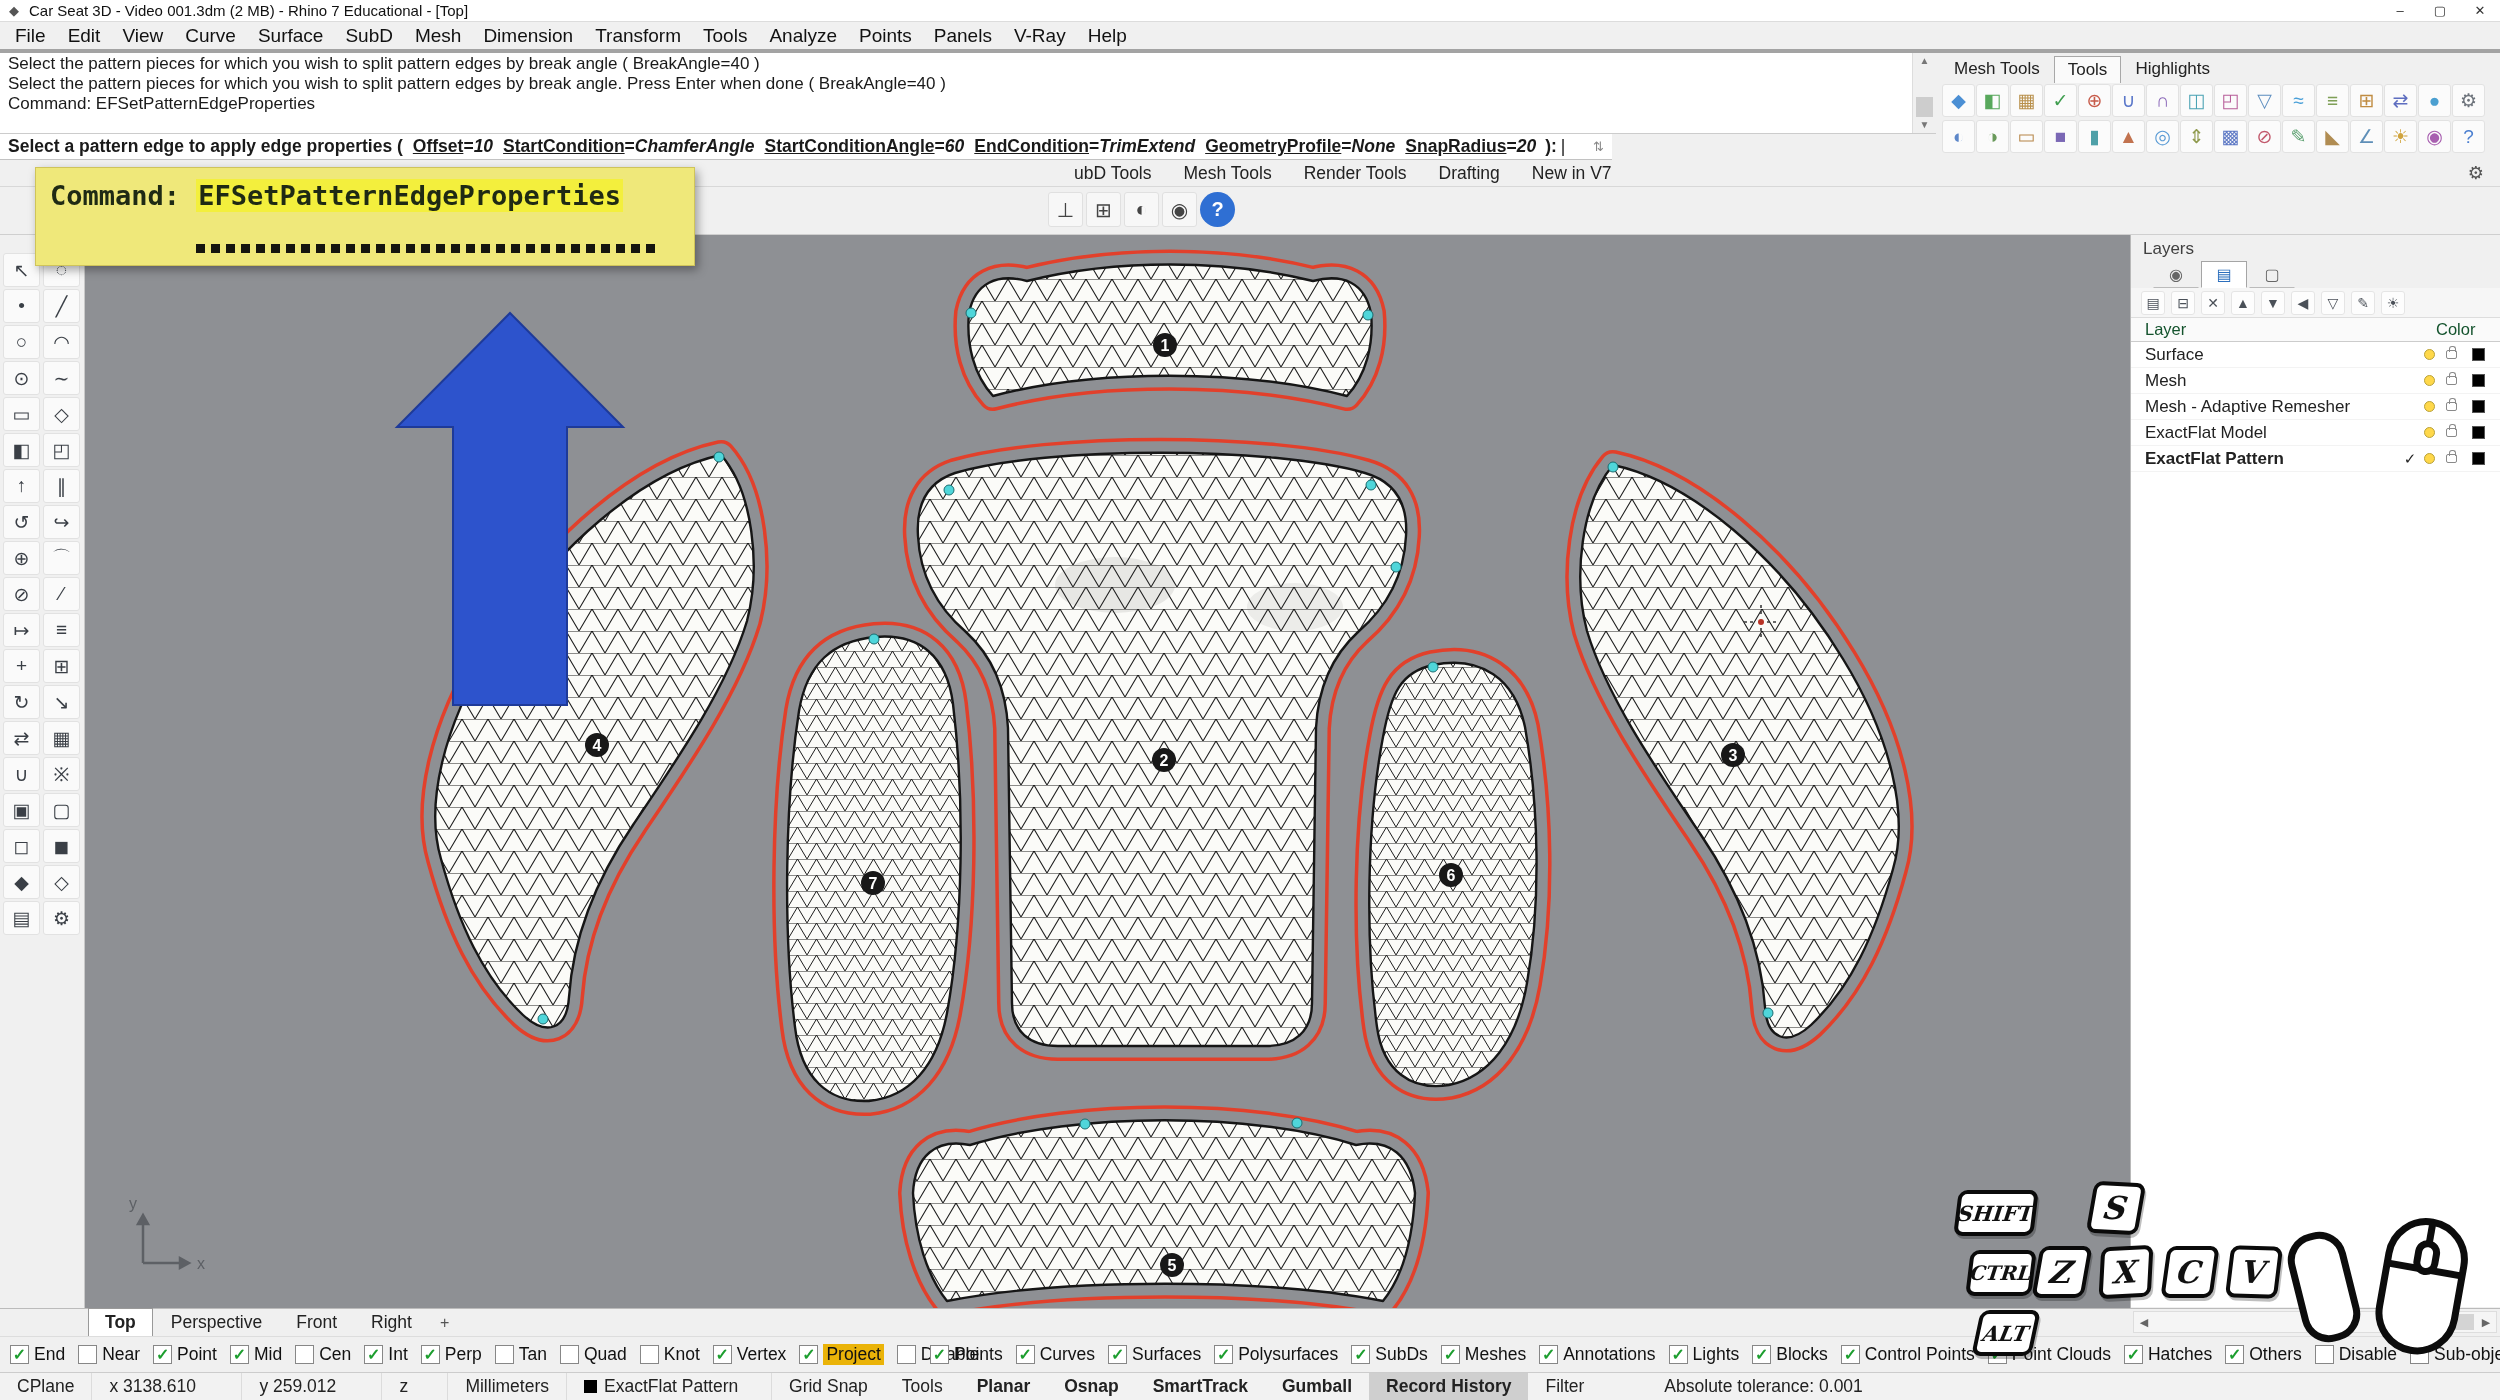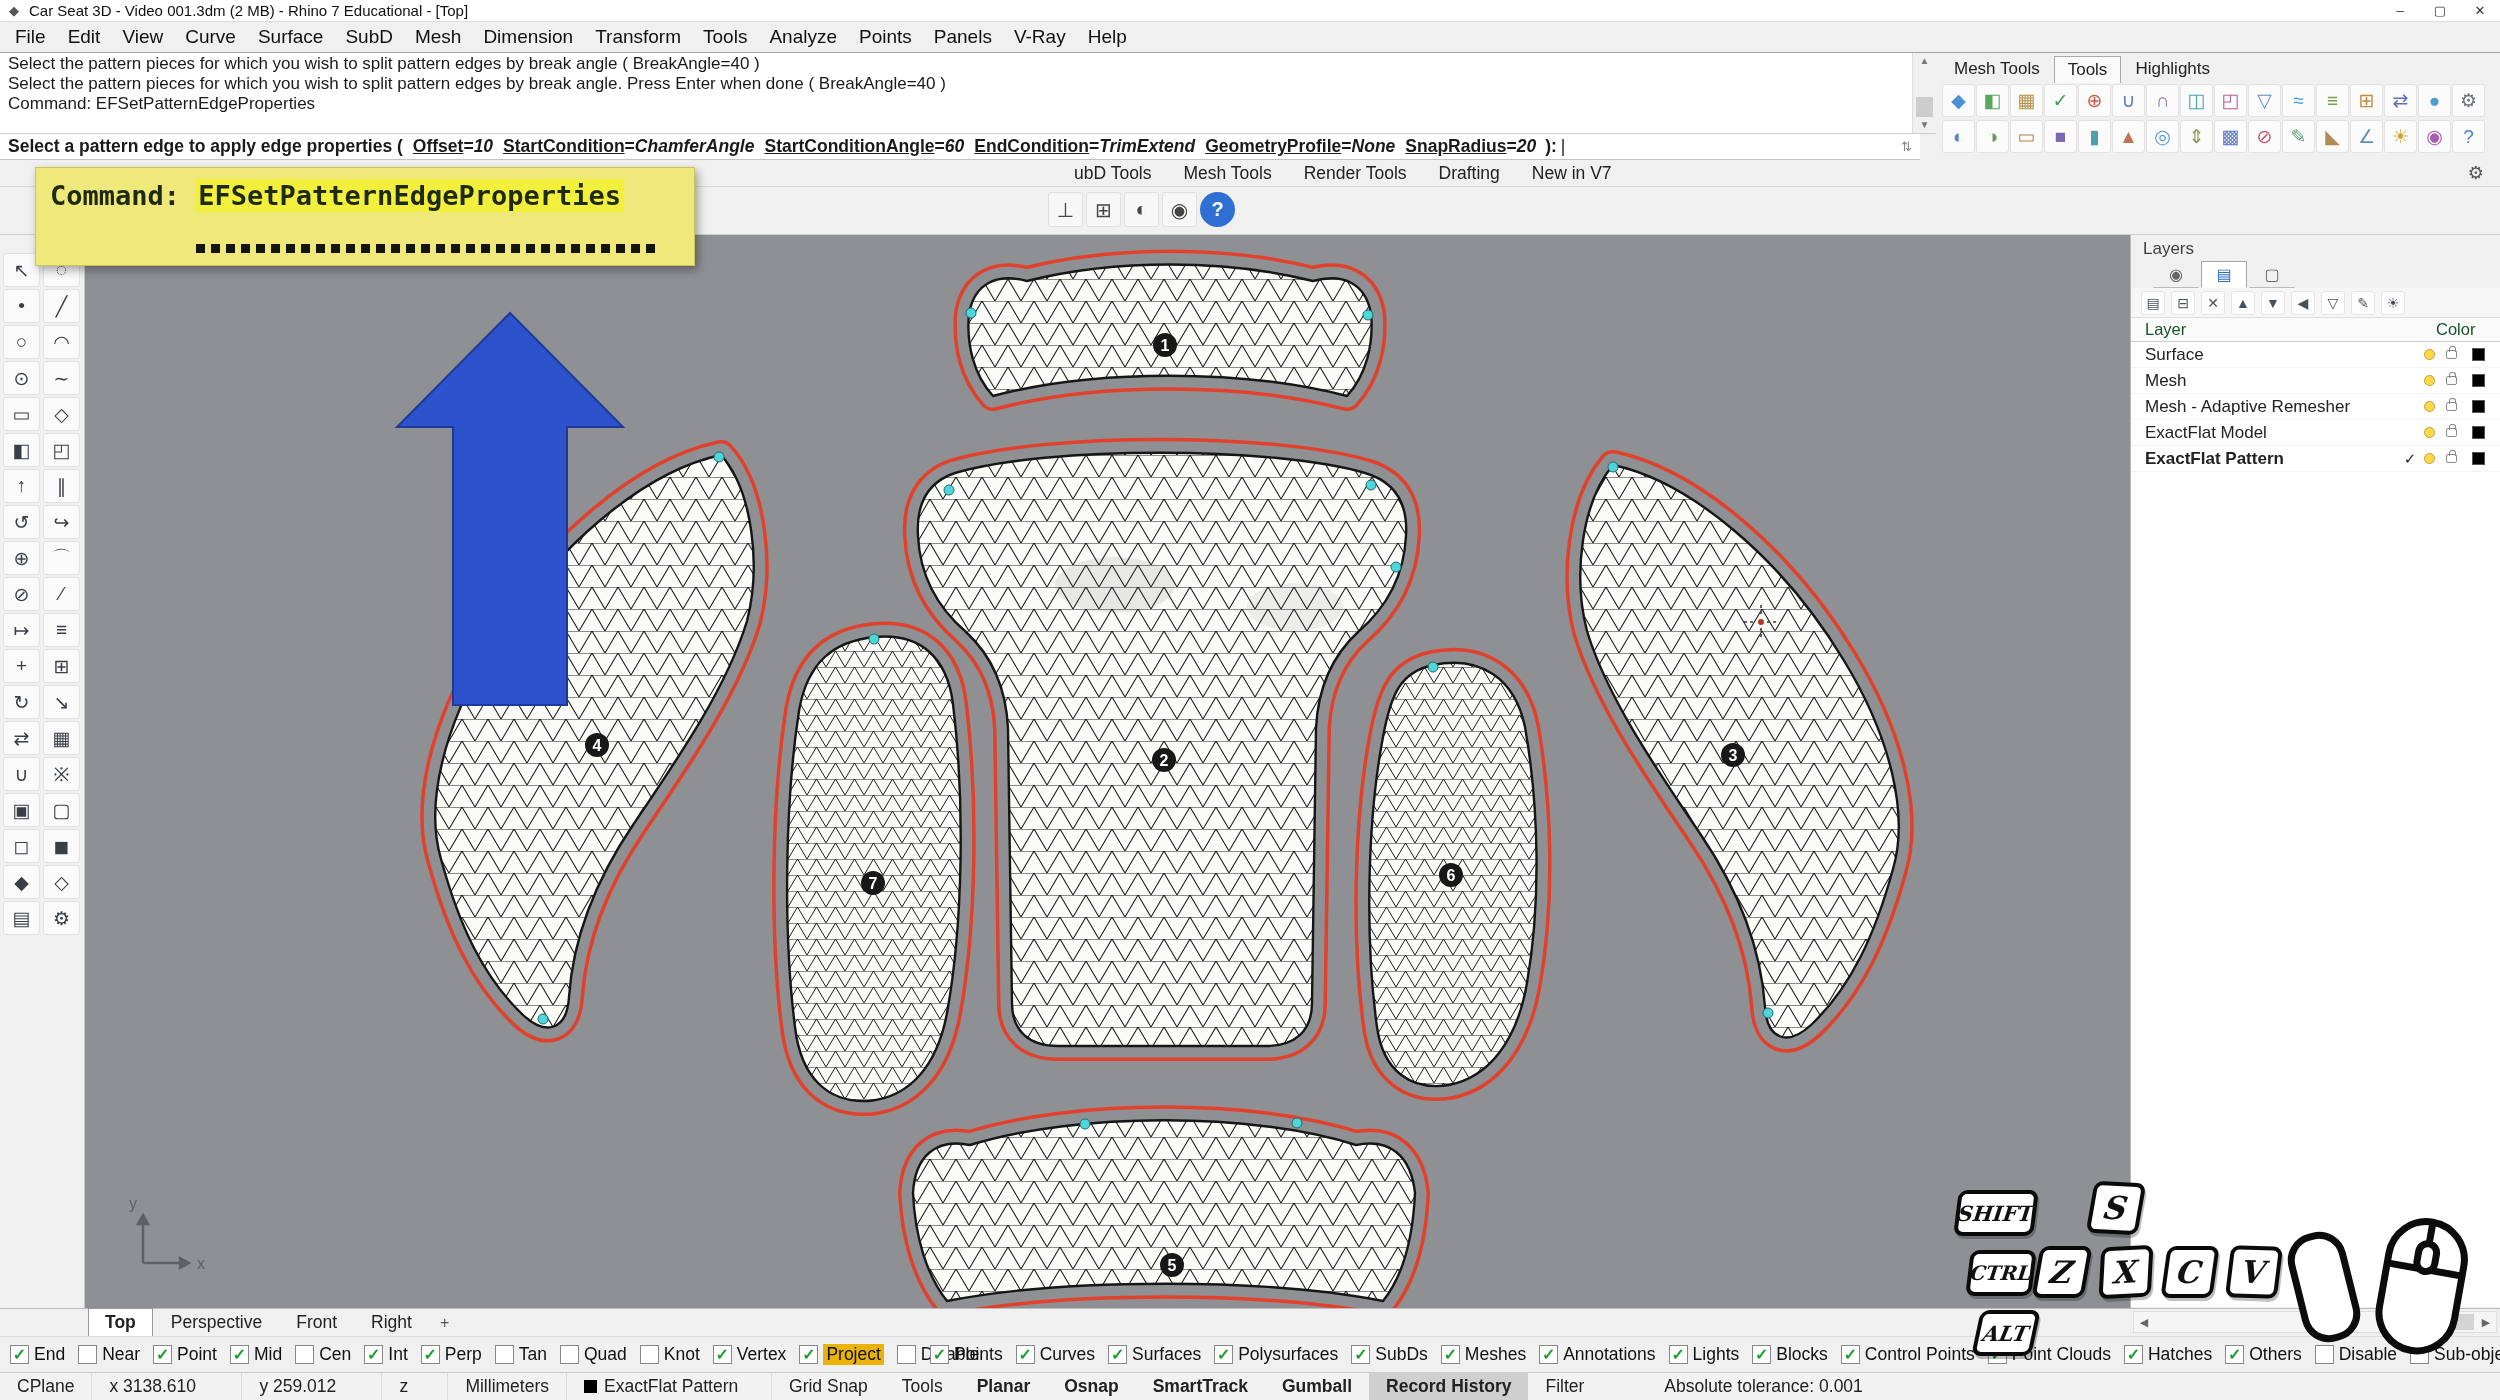--- a/index.html
+++ b/index.html
@@ -8,30 +8,30 @@
 #stage{position:absolute;left:0;top:0;width:2500px;height:1400px;overflow:hidden}
 
 
 .titlebar{position:absolute;left:0;top:0;width:2500px;height:22px;background:#fff;border-bottom:1px solid #dcdcdc;display:flex;align-items:center;font-size:15px;z-index:3}
 .app-icon{width:18px;text-align:center;color:#555;font-size:13px;margin:0 6px 0 5px}
 .window-title{color:#111;white-space:nowrap}
 .win-controls{margin-left:auto;display:flex;height:100%}
 .win-btn{width:40px;display:flex;align-items:center;justify-content:center;font-size:13px;color:#333}
 
 
-.menubar{position:absolute;left:0;top:22px;width:2500px;height:31px;background:#f0f0f0;border-bottom:1px solid #a3a3a3;display:flex;align-items:center;padding-left:4px;z-index:3}
+.menubar{position:absolute;left:0;top:22px;width:2500px;height:31px;background:#f0f0f0;border-bottom:4px solid #a3a3a3;display:flex;align-items:center;padding-left:4px;z-index:3}
 .menu-item{padding:0 11px;font-size:19px;color:#111}
 
 
 .cmd-history{position:absolute;left:0;top:53px;width:1936px;height:81px;background:#fff;border-bottom:1px solid #ccc;font-size:17px;line-height:20px;padding:1px 32px 0 8px;z-index:3}
 .cmd-line{white-space:nowrap;overflow:hidden}
 .cmd-scroll{position:absolute;right:0;top:0;width:24px;height:80px;background:#f0f0f0;border-left:1px solid #ddd}
 .scroll-btn{height:16px;display:flex;align-items:center;justify-content:center;font-size:10px;color:#777}
 .cmd-thumb{position:absolute;left:3px;right:3px;top:44px;height:20px;background:#cdcdcd}
-.cmd-prompt{position:absolute;left:0;top:134px;width:1920px;height:26px;background:#fff;border-bottom:1px solid #c2c2c2;display:flex;align-items:center;padding-left:8px;font-size:17.5px;font-weight:bold;white-space:nowrap;z-index:3}
+.cmd-prompt{position:absolute;left:0;top:134px;width:1612px;height:26px;background:#fff;border-bottom:1px solid #c2c2c2;display:flex;align-items:center;padding-left:8px;font-size:17.5px;font-weight:bold;white-space:nowrap;z-index:3}
 .cmd-opt{margin-left:10px}
 .opt-name{text-decoration:underline}
 .opt-val{font-style:italic}
 .prompt-suffix{margin-left:9px}
 .text-cursor{font-weight:normal;margin-left:4px}
 .prompt-spinner{margin-left:auto;margin-right:8px;color:#888;font-size:13px;font-weight:normal}
 
 
 .rt-tabs{position:absolute;left:1940px;top:55px;width:560px;height:28px;display:flex;align-items:flex-end;font-size:17px;color:#222;z-index:3}
 .rt-tab{padding:3px 13px;border:1px solid transparent}

